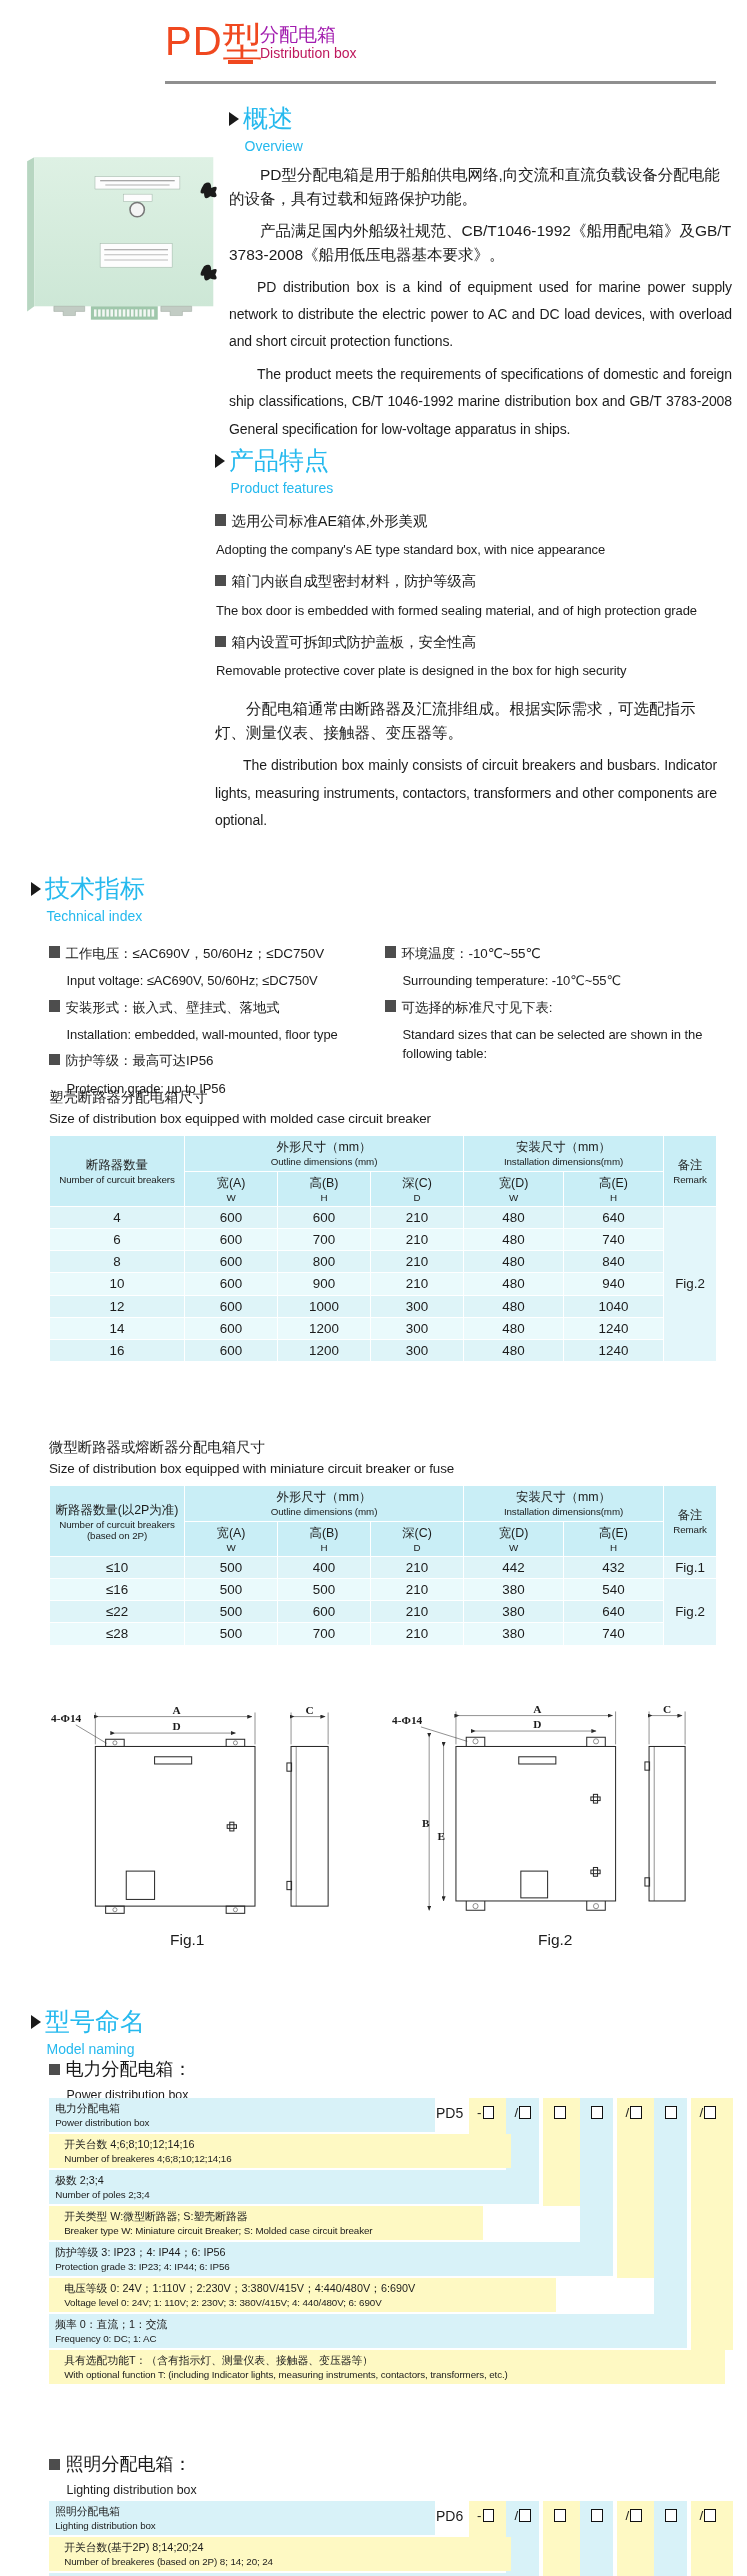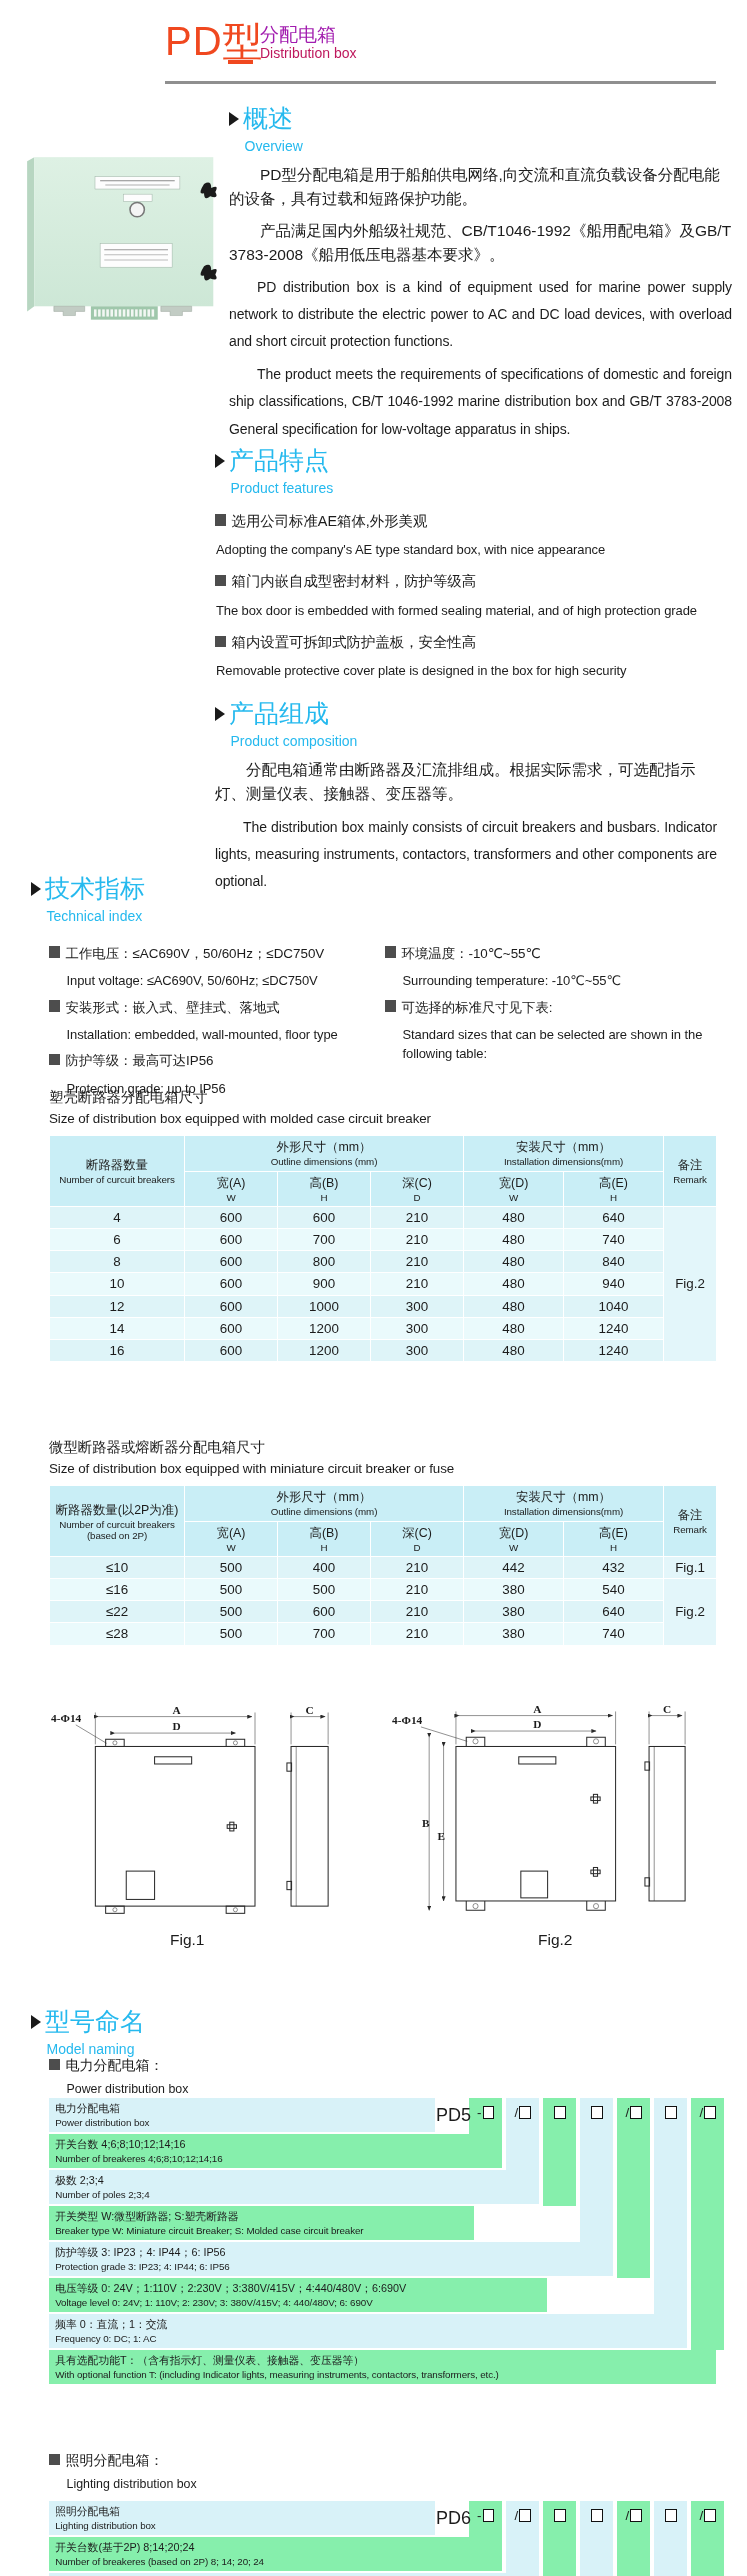--- a/index.html
+++ b/index.html
@@ -49,31 +49,31 @@
   .dim-table tbody tr:nth-child(even) td{background:#eafafc;}
   .dim-table td.td-remark{background:#e3f6fa !important;font-size:13.4px;}
 
   
   .figure-label{position:absolute;font-size:15.5px;color:#1c1c1c;}
   svg .ln{stroke:#2a2a2a;stroke-width:2;fill:none;}
   svg .thin{stroke:#2a2a2a;stroke-width:1;fill:none;}
   svg .dimtxt{font-size:22px;fill:#1c1c1c;font-family:"Liberation Serif","DejaVu Serif",serif;font-weight:bold;}
 
   
-  .intro-cn{font-size:14px;margin:0;}
+  .intro-cn{font-size:18px;margin:0;}
   .intro-en{font-size:12.4px;margin:7.2px 0 0 17.5px;}
   .ladder{position:absolute;width:667px;height:286px;}
   .ladder-band{position:absolute;left:0;}
   .band-cyan{background:#d8f2f8;}
-  .band-gray{background:#86efac;}
+  .band-gray{background:#fef9c3;padding-left:9px;}
   .ladder-band .band-cn{font-size:10.8px;padding:3.6px 0 0 6.2px;white-space:nowrap;overflow:hidden;}
   .ladder-band .band-en{font-size:9.8px;padding:1.5px 0 0 6.2px;white-space:nowrap;overflow:hidden;letter-spacing:-0.1px;}
   .ladder-strip{position:absolute;}
   .ladder-code{position:absolute;left:0;top:0;width:100%;height:34px;z-index:5;}
-  .code-model{position:absolute;top:7.2px;font-size:18px;}
+  .code-model{position:absolute;top:7.2px;font-size:14px;}
   .code-cell{position:absolute;top:7.2px;width:45px;text-align:center;font-size:13.4px;}
   .code-box{display:inline-block;width:9.3px;height:11.3px;border:1.5px solid #111;vertical-align:-2.1px;margin-left:1px;background:#fff;}
 </style>
 </head>
 <body>
 
 <div id="canvas">
 
   <div class="title-model">PD型</div>
   <div class="title-underline"></div>
@@ -141,24 +141,20 @@
     </div>
     <div class="feat-cn"><span class="bullet"></span><span>选用公司标准AE箱体,外形美观</span></div>
     <div class="feat-en">Adopting the company's AE type standard box, with nice appearance</div>
     <div class="feat-cn"><span class="bullet"></span><span>箱门内嵌自成型密封材料，防护等级高</span></div>
     <div class="feat-en">The box door is embedded with formed sealing material, and of high protection grade</div>
     <div class="feat-cn"><span class="bullet"></span><span>箱内设置可拆卸式防护盖板，安全性高</span></div>
     <div class="feat-en">Removable protective cover plate is designed in the box for high security</div>
   </div>
 
   <div class="sec" style="left:215px;top:697px;width:502px;">
-    <div class="sec-head">
-      <span class="sec-tri"></span><span class="sec-cn">产品组成</span>
-      <div class="sec-en">Product composition</div>
-    </div>
     <p class="cn-body">分配电箱通常由断路器及汇流排组成。根据实际需求，可选配指示灯、测量仪表、接触器、变压器等。</p>
     <p class="en-body">The distribution box mainly consists of circuit breakers and busbars. Indicator lights, measuring instruments, contactors, transformers and other components are optional.</p>
   </div>
 
   <div class="sec" style="left:31px;top:872px;width:688px;">
     <div class="sec-head">
       <span class="sec-tri"></span><span class="sec-cn">技术指标</span>
       <div class="sec-en">Technical index</div>
     </div>
     <div class="tech-cols">

